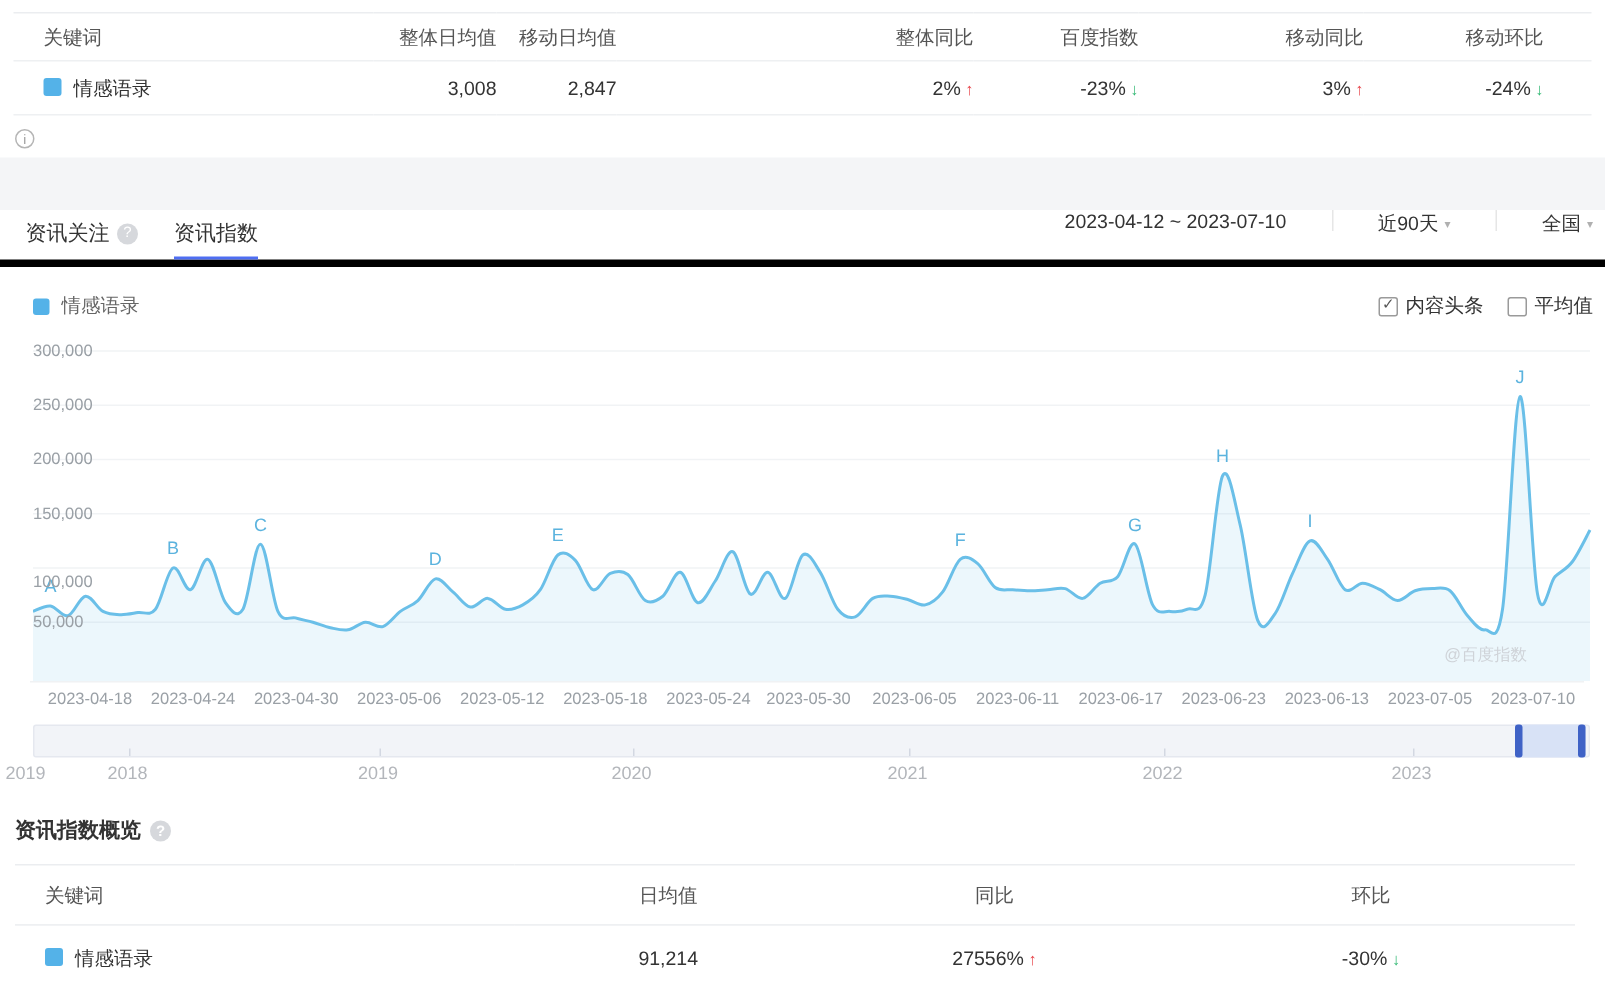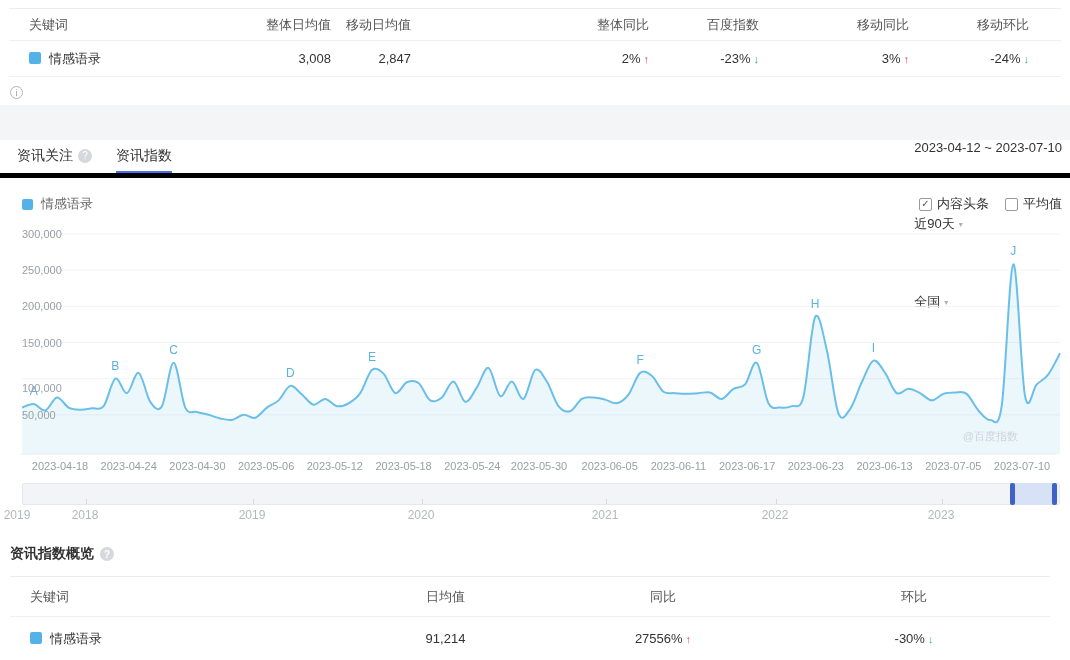--- a/index.html
+++ b/index.html
@@ -28,21 +28,21 @@
   .band { height:35px; background:#f4f5f7; }
 
   
   .main-card { height:520px; position:relative; }
   .tabs-row { height:38px; border-bottom:5px solid #000000; display:flex; align-items:stretch; padding-left:17px; }
   .tab { display:flex; align-items:center; gap:5px; margin-right:24px; font-size:14px; color:#333;
     border-bottom:2px solid transparent; cursor:pointer; }
   .tab.active { border-bottom-color:#4e6ef2; }
   .help-icon { display:inline-flex; width:14px; height:14px; border-radius:50%; background:#d6d8dc;
     color:#fff; font-size:10px; align-items:center; justify-content:center; }
-  .controls { margin-left:auto; display:flex; align-items:flex-start; gap:30px; font-size:13px; color:#333; padding-right:8px;flex-direction:column; }
+  .controls { margin-left:auto; display:flex; align-items:flex-start; gap:30px; font-size:13px; color:#333; padding-right:8px; }
   .v-div { width:1px; height:14px; background:#e6e6e6; }
   .selector { display:flex; align-items:center; gap:4px; cursor:pointer; }
   .caret { font-size:8px; color:#b0b0b0; }
 
   .legend-row { margin-top:16px; height:20px; display:flex; align-items:center; padding:0 8px 0 22px; }
   .legend-item { display:flex; align-items:center; font-size:13px; color:#666; }
   .legend-item .kw-square { width:11px; height:11px; }
   .chart-options { margin-left:auto; display:flex; gap:16px; font-size:13px; color:#333; }
   .checkbox { display:flex; align-items:center; gap:5px; cursor:pointer; }
   .box { width:13px; height:13px; border:1px solid #9a9a9a; border-radius:2px; background:#fff;

